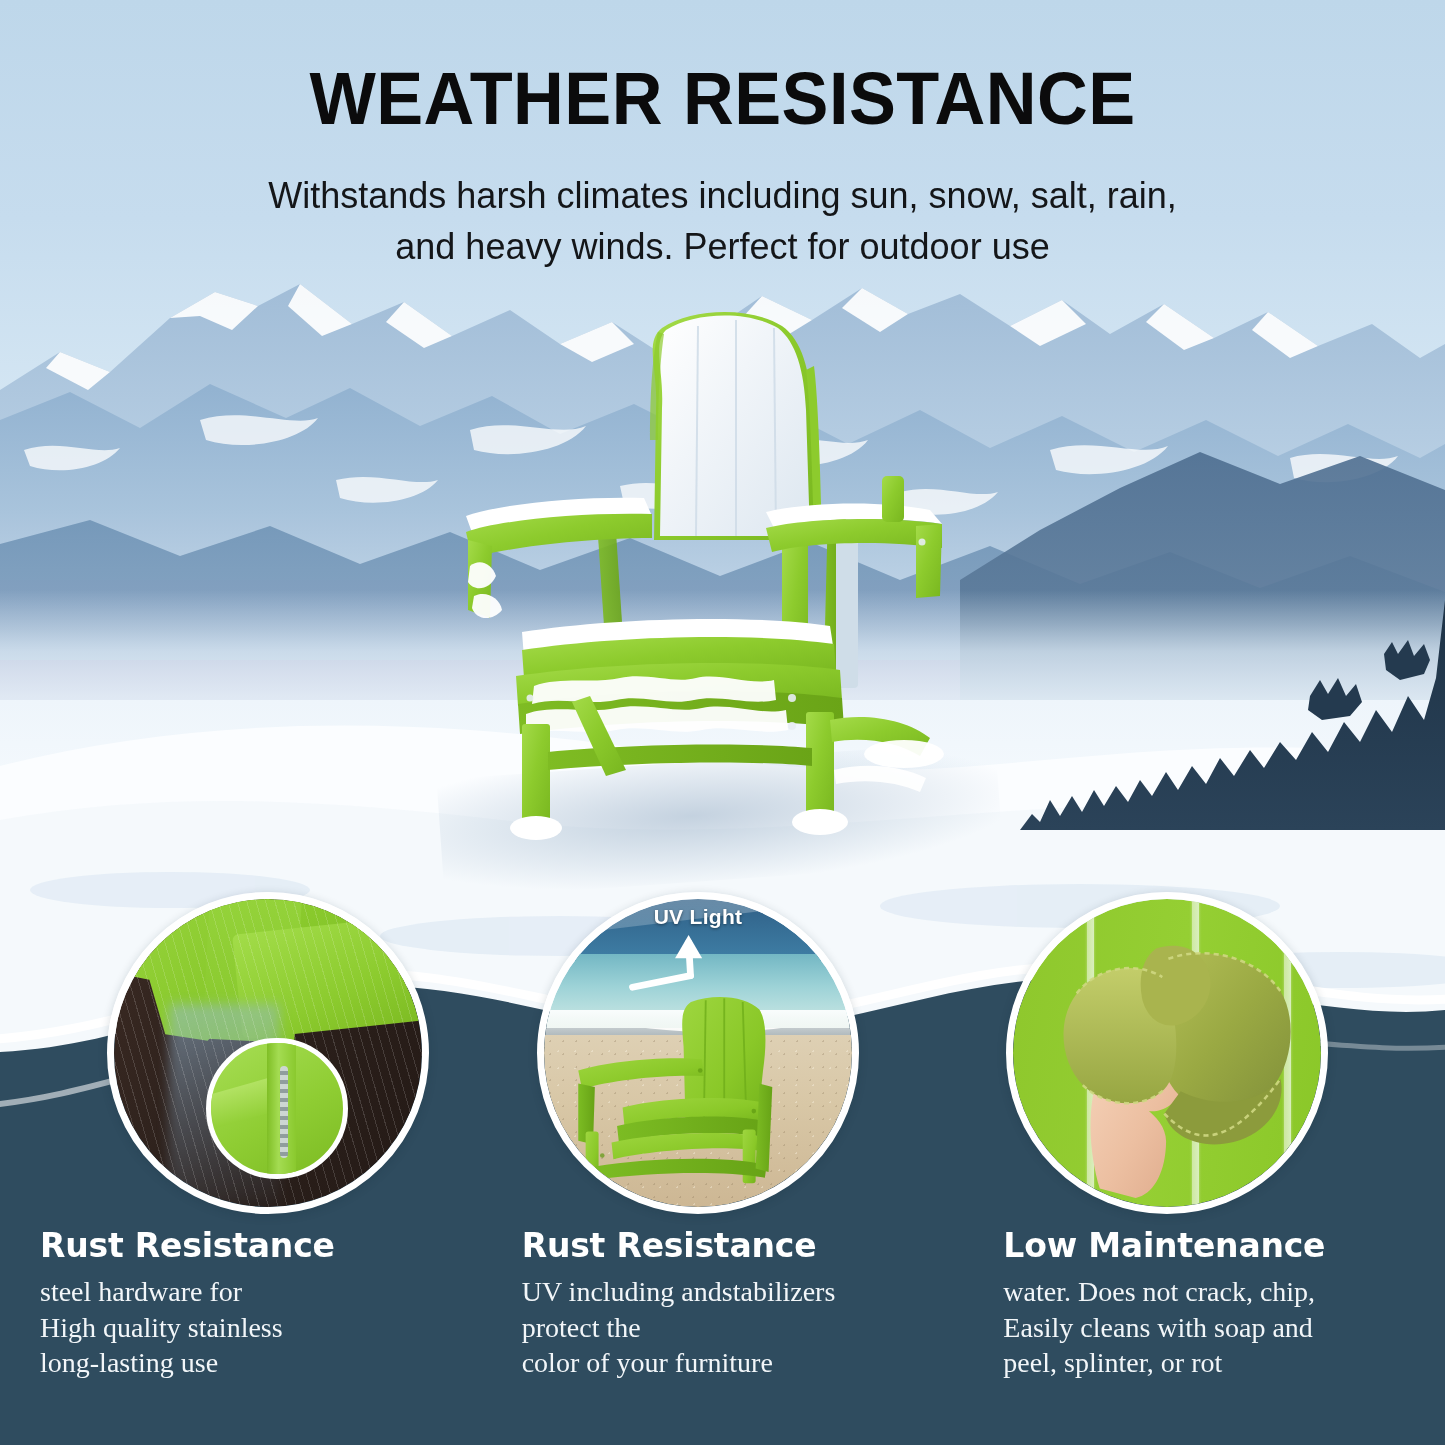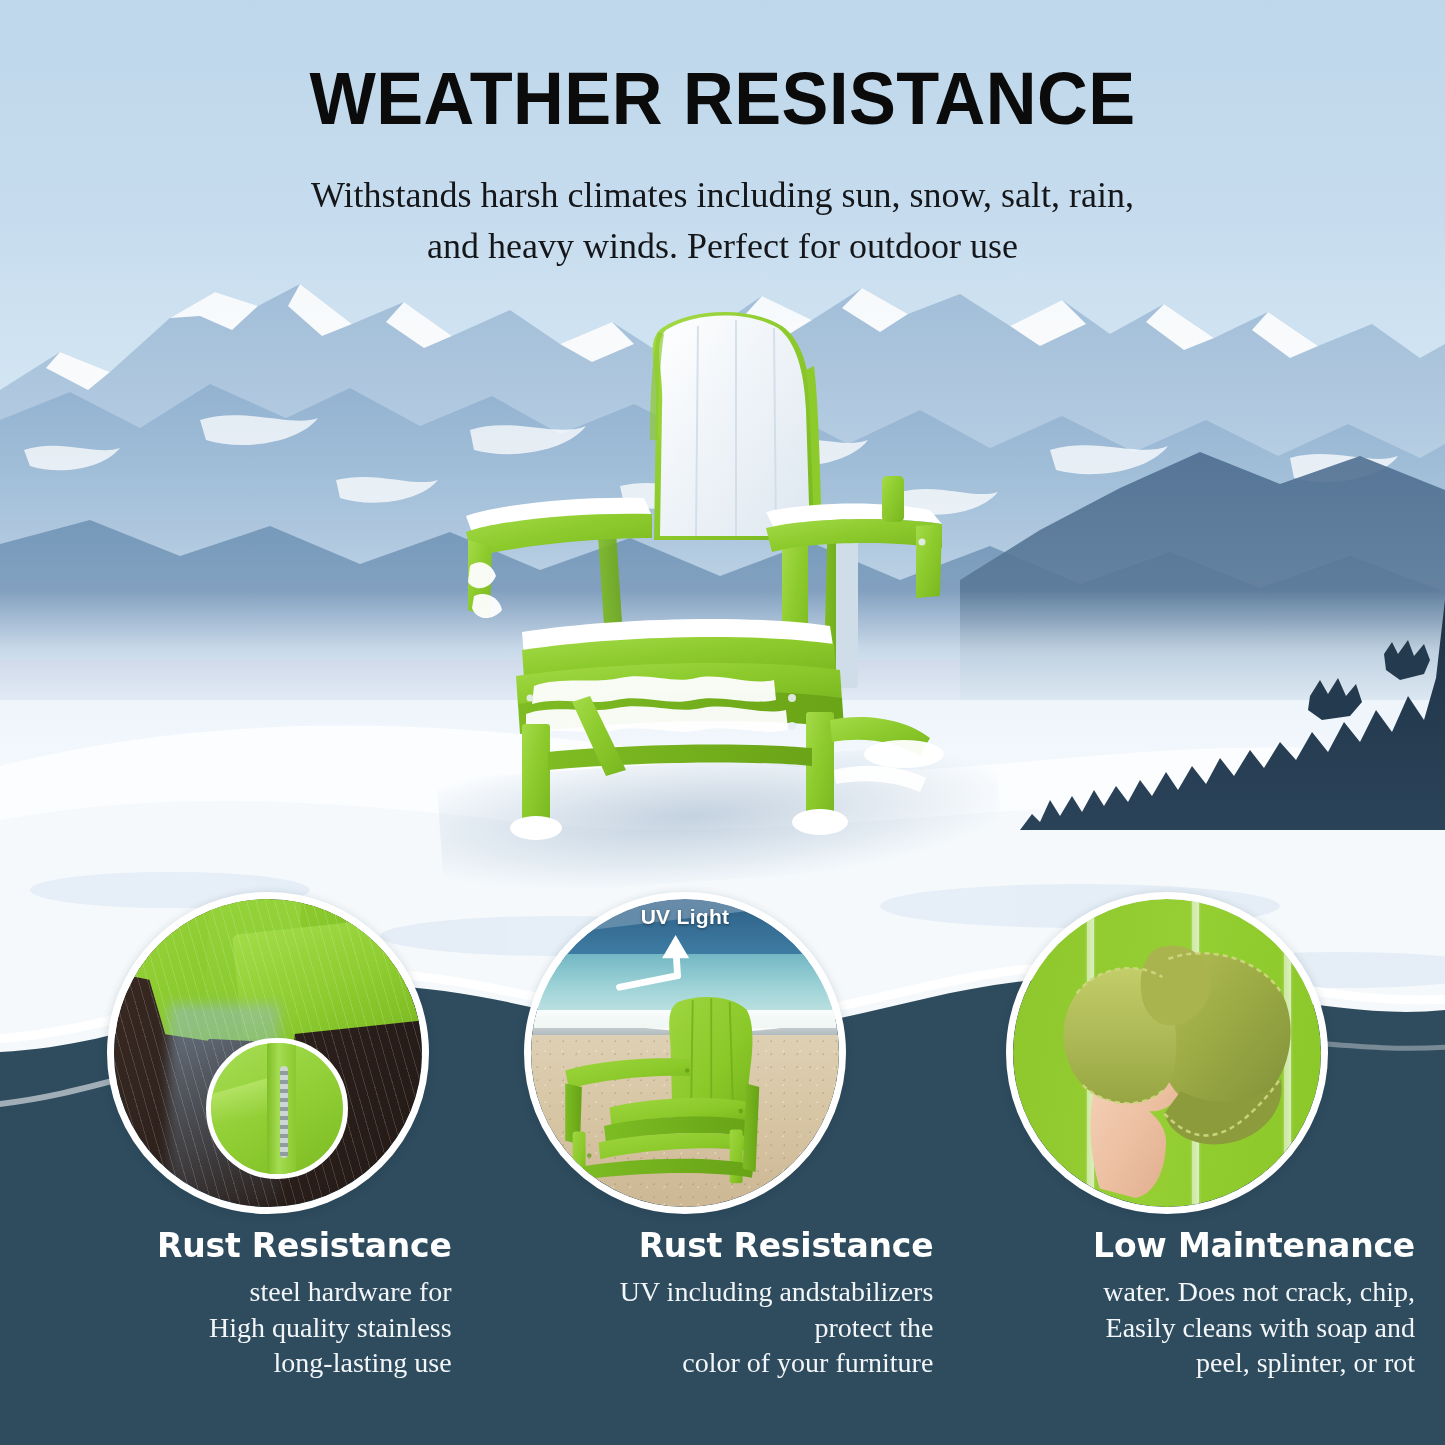--- a/index.html
+++ b/index.html
@@ -94,40 +94,40 @@
     font-size: 74px;
     font-weight: 700;
     letter-spacing: 0.5px;
     color: #0b0b0c;
     line-height: 1.0;
     transform: scaleX(0.95);
   }
   .subtitle {
     margin: 34px auto 0 auto;
     width: 1010px;
-    font-family: Liberation Serif, serif;
+    font-family: Liberation Sans, sans-serif;
     font-size: 36px;
     font-weight: 400;
     color: #141619;
     line-height: 1.42;
   }
   .subtitle .line { display: block; }
 
   
   .circle {
     position: absolute;
     border-radius: 50%;
     border: 7px solid #ffffff;
     box-sizing: border-box;
     overflow: hidden;
     z-index: 30;
     box-shadow: 0 2px 10px rgba(18,38,52,0.18);
   }
   .c1 { left: 107px;  top: 892px; width: 322px; height: 322px; }
-  .c2 { left: 524px;  top: 892px; width: 322px; height: 322px; }
+  .c2 { left: 537px;  top: 892px; width: 322px; height: 322px; }
   .c3 { left: 1006px; top: 892px; width: 322px; height: 322px; }
 
   .circle-inner {
     position: absolute;
     inset: 0;
     border-radius: 50%;
     overflow: hidden;
   }
 
   
@@ -263,22 +263,22 @@
   .cards {
     position: absolute;
     left: 0;
     top: 1228px;
     width: 1445px;
     display: flex;
     z-index: 40;
   }
   .card {
     flex: 1 1 0;
-    text-align: right;
-    padding: 0 30px;
+    text-align: left;
+    padding: 0 40px;
     box-sizing: border-box;
   }
   .card-title {
     margin: 0 0 10px 0;
     font-family: "DejaVu Sans", sans-serif;
     font-size: 33px;
     font-weight: 700;
     color: #ffffff;
     letter-spacing: -0.2px;
     line-height: 1.1;

